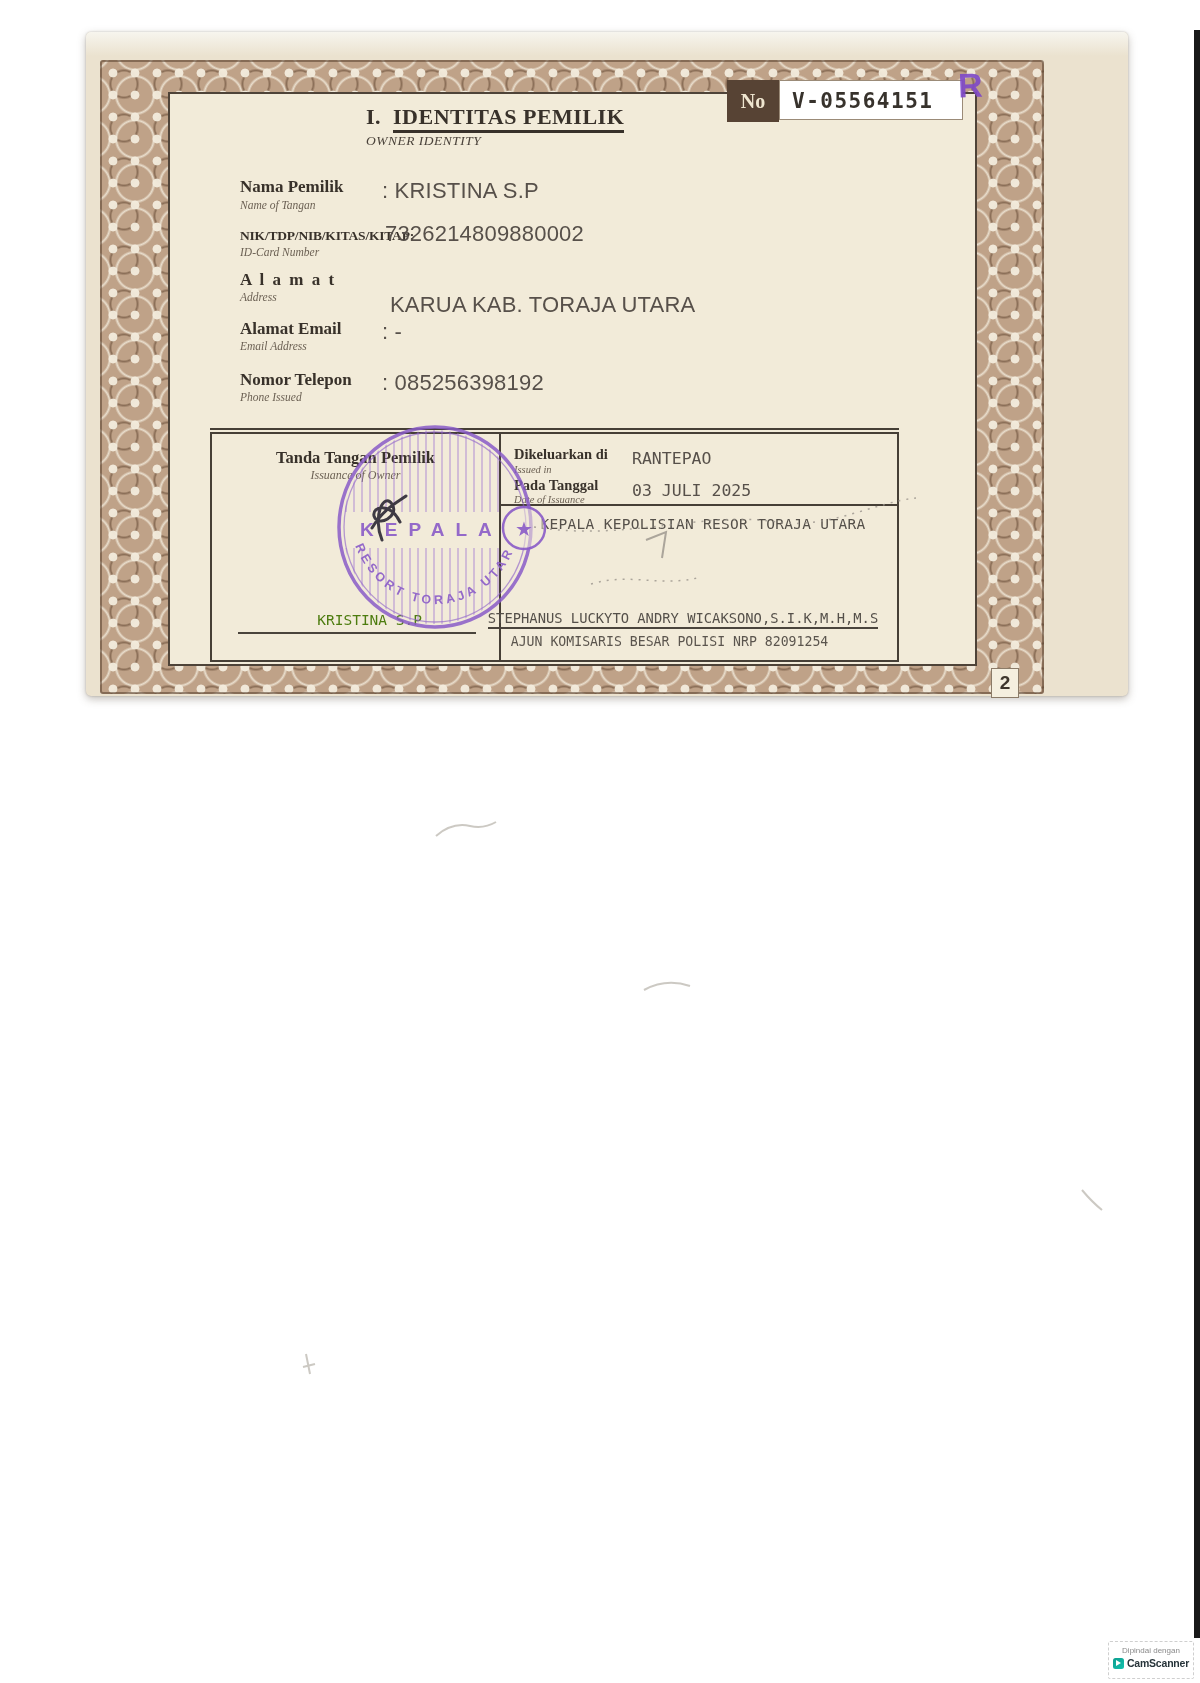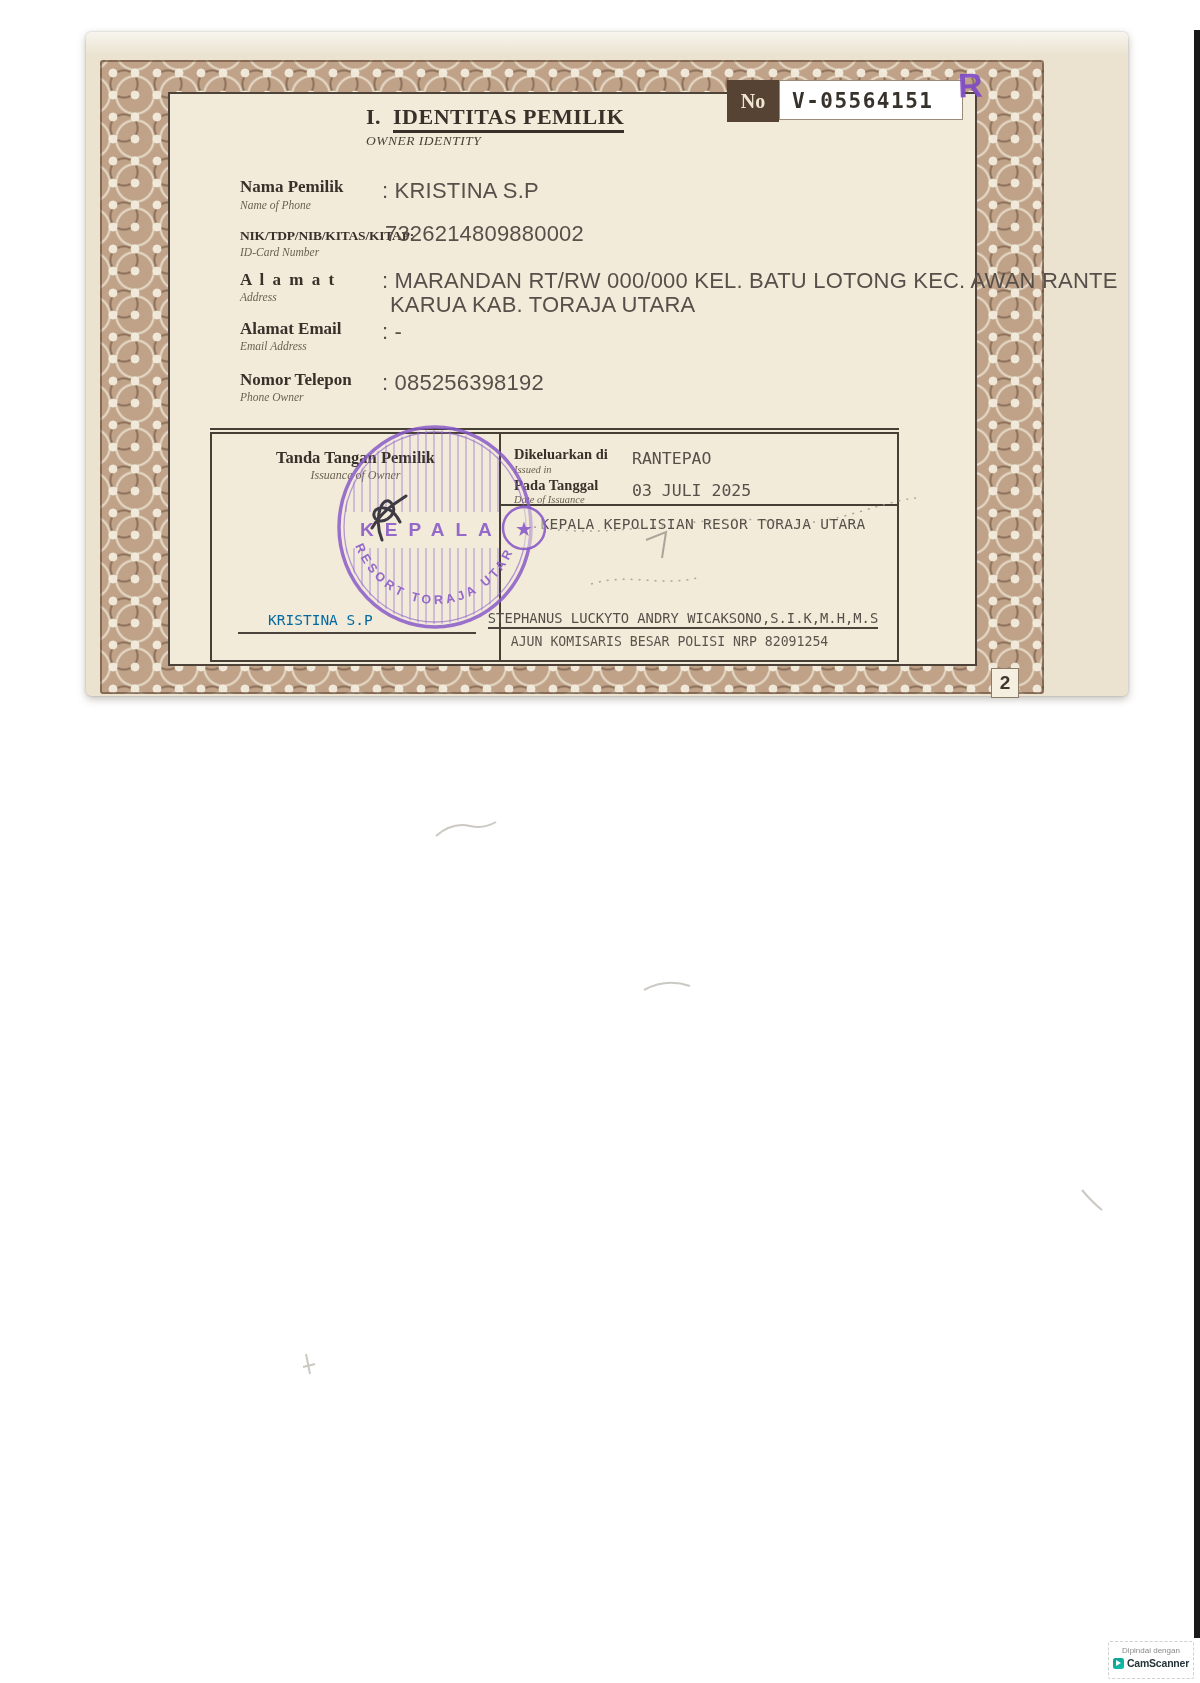--- a/index.html
+++ b/index.html
@@ -50,22 +50,22 @@
   .vdiv{position:absolute;left:287px;top:0;bottom:0;width:2px;background:#463f36;}
   .hdiv{position:absolute;left:287px;right:0;top:70px;height:2px;background:#463f36;}
   .cellL-title{position:absolute;left:0;top:14px;width:287px;text-align:center;}
   .cellL-title .lab2{font-weight:bold;font-size:16.5px;color:#38312a;font-family:Liberation Serif, serif;}
   .cellL-title .sub2{font-style:italic;font-size:12px;color:#6c6154;}
   .t-lab{position:absolute;font-weight:bold;font-size:14.5px;color:#38312a;white-space:nowrap;}
   .t-sub{position:absolute;font-style:italic;font-size:10.5px;color:#6c6154;white-space:nowrap;}
   .t-val{position:absolute;font-family:"DejaVu Sans Mono",monospace;font-size:16.5px;color:#57504a;white-space:nowrap;}
   .office{position:absolute;left:295px;top:82px;width:392px;text-align:center;
           font-family:"DejaVu Sans Mono",monospace;font-size:14.5px;color:#55504a;letter-spacing:.3px;}
-  .owner-sig{position:absolute;left:56px;top:178px;width:170px;text-align:left;
-          font-family:"DejaVu Sans Mono",monospace;font-size:14.5px;color:#0369a1;}
+  .owner-sig{position:absolute;left:40px;top:178px;width:170px;text-align:right;
+          font-family:"DejaVu Sans Mono",monospace;font-size:14.5px;color:#4d7c0f;}
   .owner-line{position:absolute;left:26px;top:198px;width:238px;height:2px;background:#4a443c;}
   .official{position:absolute;left:250px;top:176px;width:442px;text-align:center;
           font-family:"DejaVu Sans Mono",monospace;font-size:13.8px;color:#55504a;}
   .official .nm{border-bottom:2px solid #4a443c;padding-bottom:1px;white-space:nowrap;}
   .rank{position:absolute;left:285px;top:200px;width:345px;text-align:center;
           font-family:"DejaVu Sans Mono",monospace;font-size:13.2px;color:#5b554e;}
   
   .stamp-svg{position:absolute;left:240px;top:392px;z-index:8;}
   .marks-svg{position:absolute;left:0;top:0;z-index:9;pointer-events:none;}
   .page-badge{position:absolute;left:905px;top:636px;width:26px;height:28px;background:#f5efdf;
@@ -102,38 +102,37 @@
 
     <div class="title-wrap">
       <div class="title-main">
         <span>I.</span>&nbsp;
         <span class="u">IDENTITAS PEMILIK</span>
       </div>
       <div class="subtitle">OWNER IDENTITY</div>
     </div>
 
     <div class="lab" style="left:154px;top:145px;">Nama Pemilik</div>
-    <div class="sub" style="left:154px;top:167px;">Name of Phone</div>
+    <div class="sub" style="left:154px;top:167px;">Name of Tangan</div>
     <div class="val" style="left:296px;top:146px;">: KRISTINA S.P</div>
 
     <div class="lab small" style="left:154px;top:196px;">NIK/TDP/NIB/KITAS/KITAP:</div>
     <div class="sub" style="left:154px;top:214px;">ID-Card Number</div>
     <div class="val" style="left:299px;top:189px;">7326214809880002</div>
 
     <div class="lab" style="left:154px;top:238px;letter-spacing:2px;">A l a m a t</div>
     <div class="sub" style="left:154px;top:259px;">Address</div>
-    <div class="val" style="left:296px;top:236px;">: MARANDAN RT/RW 000/000 KEL. BATU LOTONG KEC. AWAN RANTE</div>
     <div class="val" style="left:304px;top:260px;">KARUA KAB. TORAJA UTARA</div>
 
     <div class="lab" style="left:154px;top:287px;">Alamat Email</div>
     <div class="sub" style="left:154px;top:308px;">Email Address</div>
     <div class="val" style="left:296px;top:287px;">: -</div>
 
     <div class="lab" style="left:154px;top:338px;">Nomor Telepon</div>
-    <div class="sub" style="left:154px;top:359px;">Phone Owner</div>
+    <div class="sub" style="left:154px;top:359px;">Phone Issued</div>
     <div class="val" style="left:296px;top:338px;">: 085256398192</div>
 
     <div class="tbl">
       <div class="vdiv"></div>
       <div class="hdiv"></div>
 
       <div class="cellL-title">
         <div class="lab2">Tanda Tangan Pemilik</div>
         <div class="sub2">Issuance of Owner</div>
       </div>

